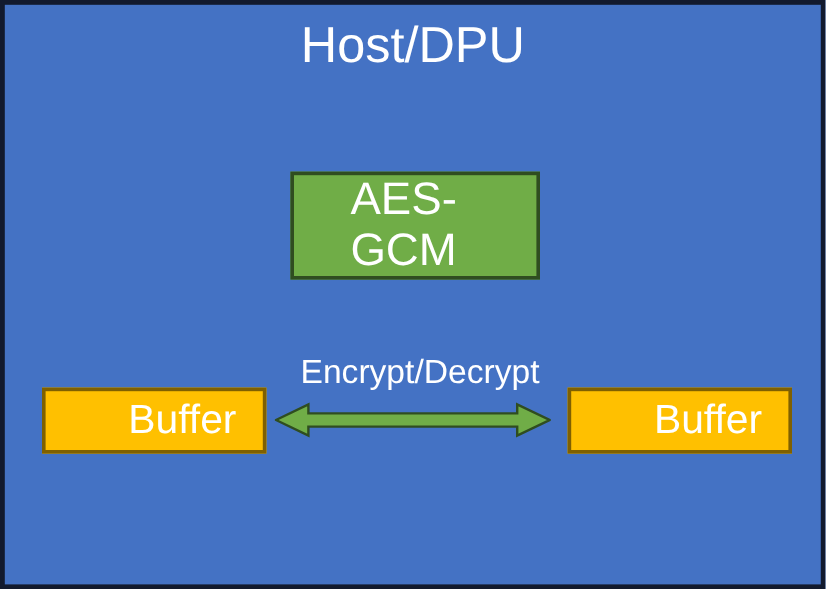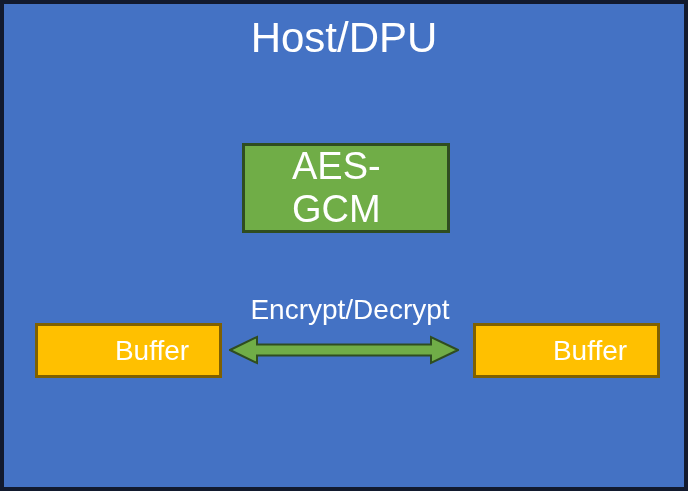--- a/index.html
+++ b/index.html
@@ -45,21 +45,21 @@
     background: var(--block-green-fill, #70AD47);
     border: 3px solid var(--block-green-border, #2F4D20);
     font-size: 38px;
   }
   .buffer-block {
     top: 319px;
     width: 187px;
     height: 55px;
     background: var(--buffer-fill, #FFC000);
     border: 3px solid var(--buffer-border, #7F6000);
-    font-size: 28px;
+    font-size: 34px;
   }
   .buffer-left  { left: 31px; }
   .buffer-right { left: 469px; }
   .arrow-label {
     position: absolute;
     left: 216px;
     top: 290px;
     width: 260px;
     text-align: center;
     font-size: 28px;

